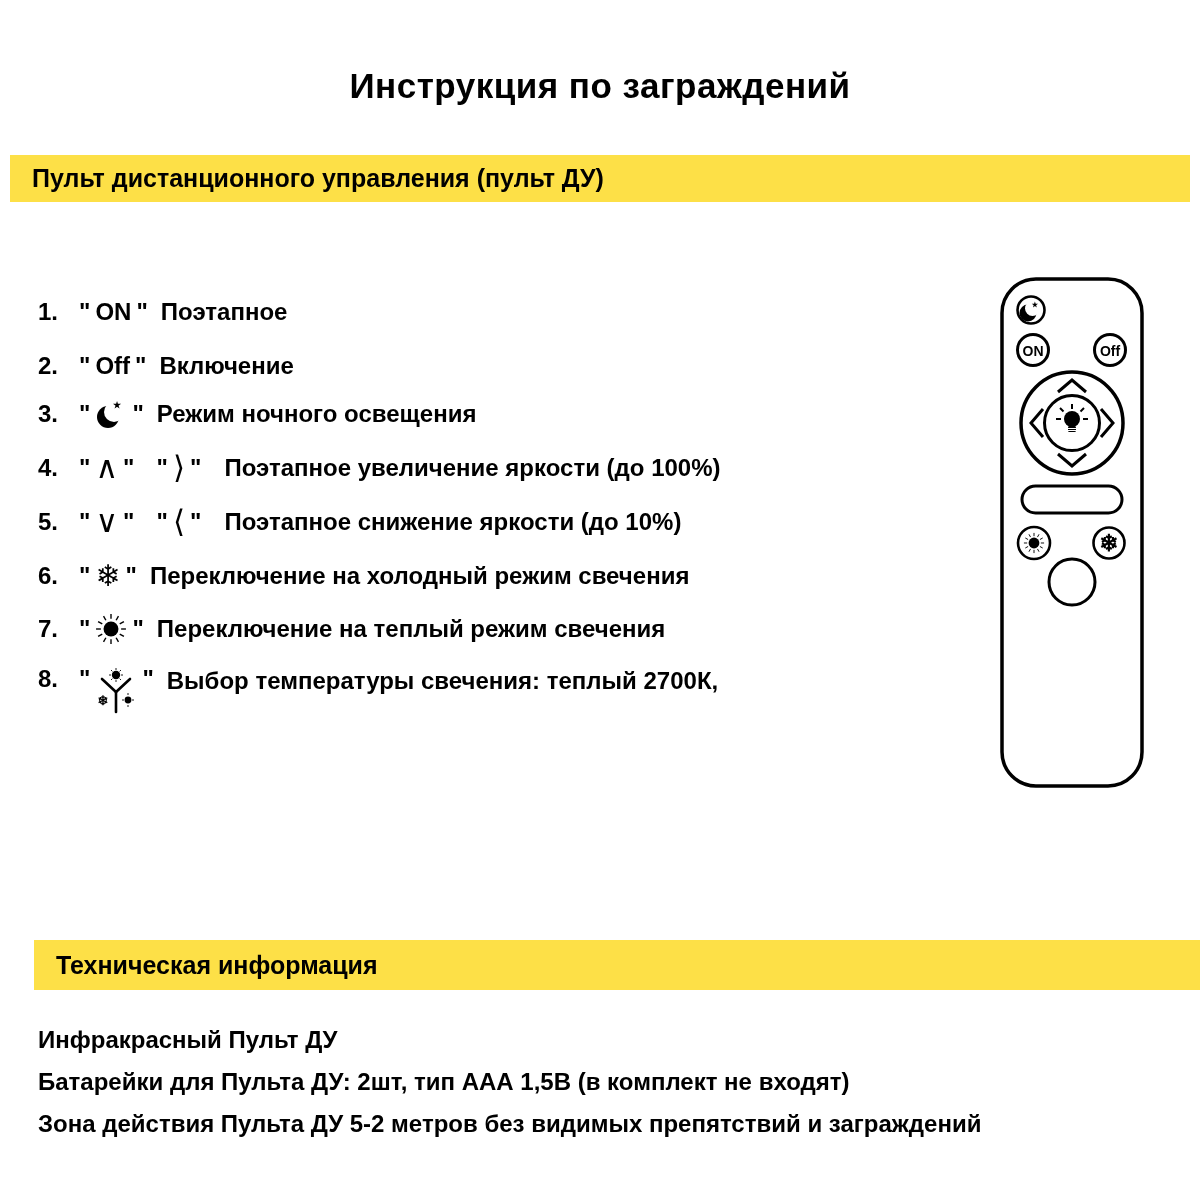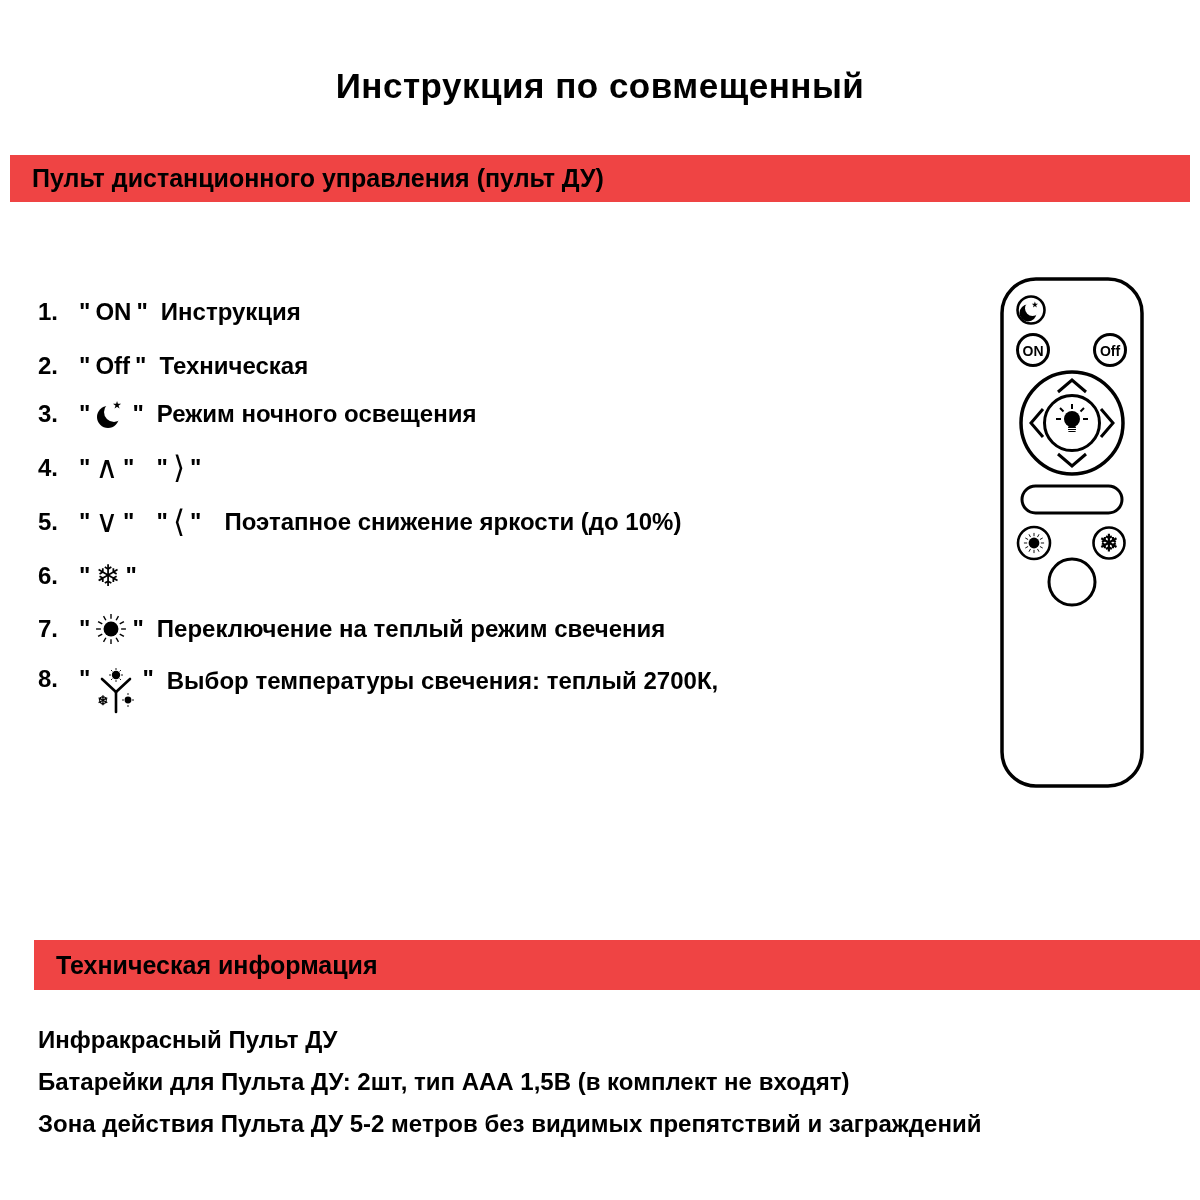--- a/index.html
+++ b/index.html
@@ -6,21 +6,21 @@
   body{
     width:1200px;height:1200px;background:#ffffff;position:relative;
     font-family:"Liberation Sans", sans-serif;font-weight:bold;color:#000;
     overflow:hidden;
   }
   .page-title{
     position:absolute;top:66px;left:0;width:1200px;text-align:center;
     font-size:35px;letter-spacing:0.5px;
   }
   .section-bar{
-    position:absolute;left:10px;width:1180px;height:47px;background:#ef4444;
+    position:absolute;left:10px;width:1180px;height:47px;background:#fde047;
     display:flex;align-items:center;box-sizing:border-box;padding-left:22px;
     font-size:25px;
   }
   #bar-remote{top:155px;}
   #bar-tech{top:940px;height:50px;margin-left:24px;}
   .list-row{
     position:absolute;left:38px;display:flex;align-items:center;
     font-size:24px;white-space:nowrap;height:36px;
   }
   .num{display:inline-block;min-width:36px;}
@@ -37,40 +37,40 @@
   .tech-line{position:absolute;left:38px;font-size:24px;white-space:nowrap;text-align:center;}
   #tech-0{top:1026px;}
   #tech-1{top:1068px;}
   #tech-2{top:1110px;}
   .remote-wrap{position:absolute;left:1000px;top:277px;}
   svg text{font-family:"Liberation Sans", sans-serif;}
 </style>
 </head>
 <body>
 
-<div class="page-title">Инструкция по совмещенный</div>
+<div class="page-title">Инструкция по заграждений</div>
 
 <div class="section-bar" id="bar-remote">
   <span>Пульт дистанционного управления (пульт ДУ)</span>
 </div>
 
 <div class="list-row" id="row1" style="top:294px">
   <span class="num">1.</span>
   <span class="q">"</span>
   <span>ON</span>
   <span class="q">"</span>
-  <span class="txt">Инструкция</span>
+  <span class="txt">Поэтапное</span>
 </div>
 
 <div class="list-row" id="row2" style="top:348px">
   <span class="num">2.</span>
   <span class="q">"</span>
   <span>Off</span>
   <span class="q">"</span>
-  <span class="txt">Техническая</span>
+  <span class="txt">Включение</span>
 </div>
 
 <div class="list-row" id="row3" style="top:396px">
   <span class="num">3.</span>
   <span class="q">"</span>
   <span class="icon-wrap">
     <svg width="32" height="34" viewBox="0 0 32 34">
       <circle cx="13" cy="20" r="11" fill="#000"></circle>
       <circle cx="19" cy="15" r="10" fill="#fff"></circle>
       <text x="22" y="11" font-size="9" text-anchor="middle">★</text>
@@ -82,39 +82,41 @@
 
 <div class="list-row" id="row4" style="top:450px">
   <span class="num">4.</span>
   <span class="q">"</span>
   <span class="glyph">∧</span>
   <span class="q">"</span>
   <span class="gap"></span>
   <span class="q">"</span>
   <span class="glyph">⟩</span>
   <span class="q">"</span>
+  <span class="txt-wide">Поэтапное увеличение яркости (до 100%)</span>
 </div>
 
 <div class="list-row" id="row5" style="top:504px">
   <span class="num">5.</span>
   <span class="q">"</span>
   <span class="glyph">∨</span>
   <span class="q">"</span>
   <span class="gap"></span>
   <span class="q">"</span>
   <span class="glyph">⟨</span>
   <span class="q">"</span>
   <span class="txt-wide">Поэтапное снижение яркости (до 10%)</span>
 </div>
 
 <div class="list-row" id="row6" style="top:558px">
   <span class="num">6.</span>
   <span class="q">"</span>
   <span class="glyph-snow">❄</span>
   <span class="q">"</span>
+  <span class="txt">Переключение на холодный режим свечения</span>
 </div>
 
 <div class="list-row" id="row7" style="top:611px">
   <span class="num">7.</span>
   <span class="q">"</span>
   <span class="icon-wrap">
     <svg width="32" height="32" viewBox="0 0 30 30">
       <g stroke="#000" stroke-width="1.3">
         <line x1="24.5" y1="15" x2="29" y2="15"></line>
           <line x1="23.2" y1="19.8" x2="27.1" y2="22"></line>

